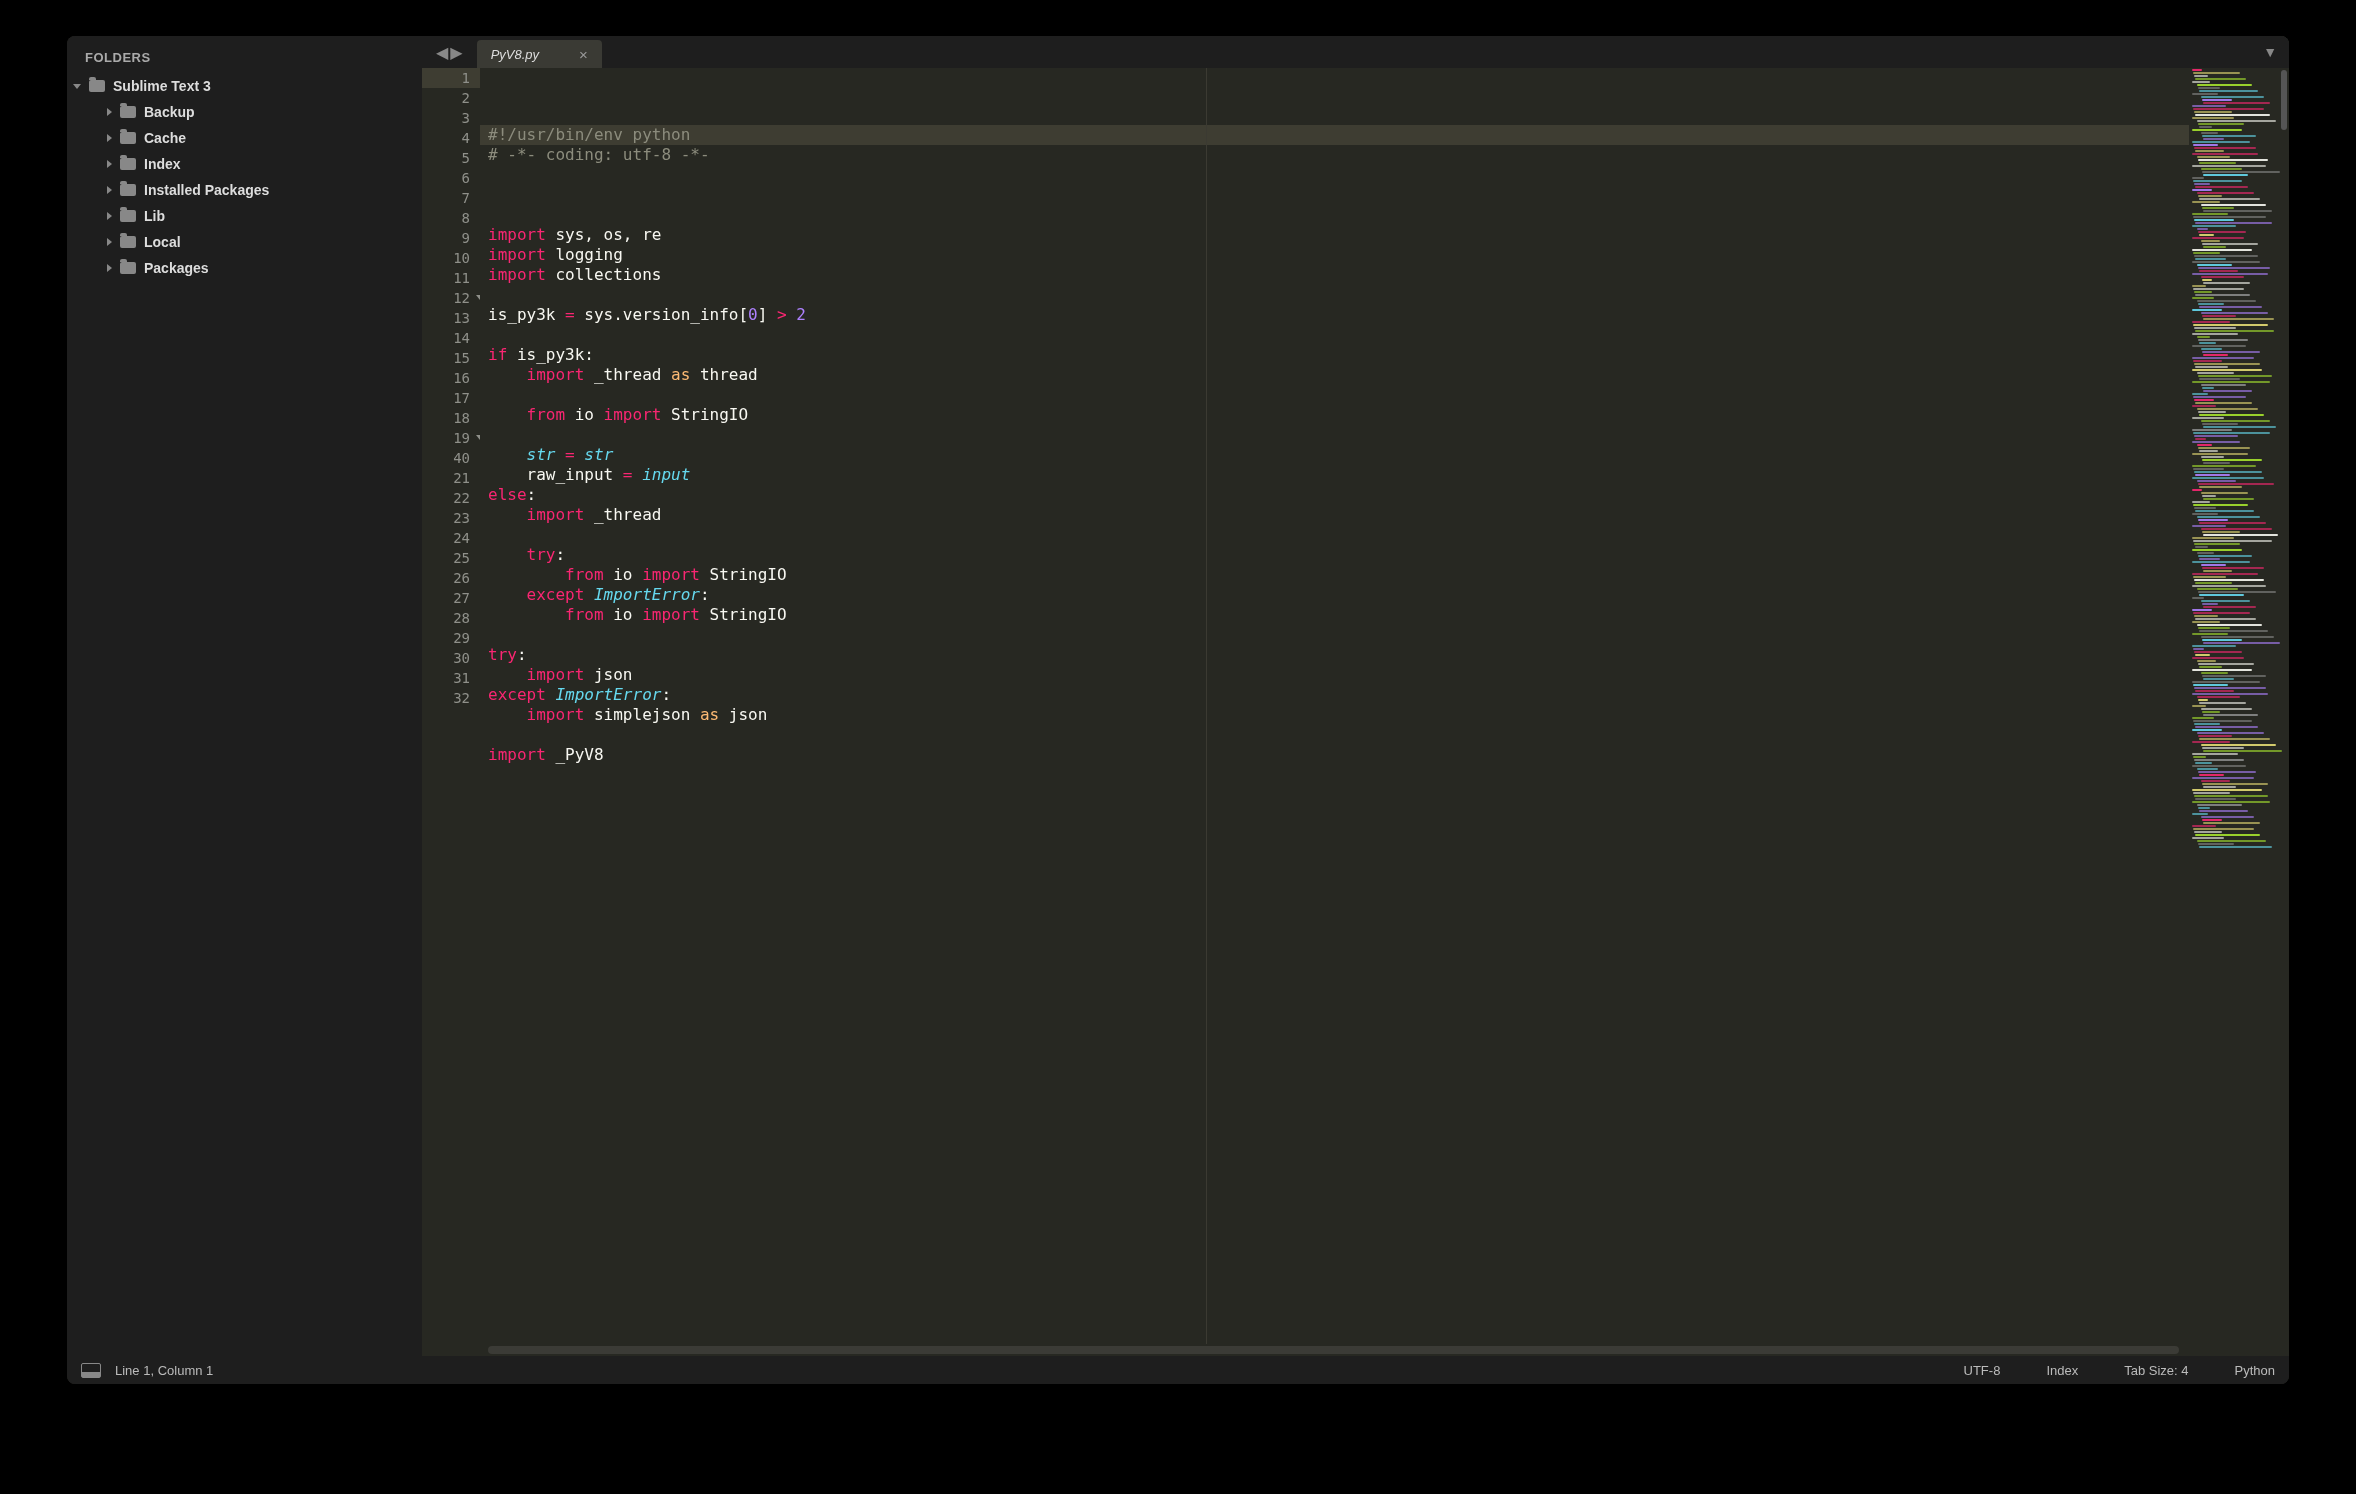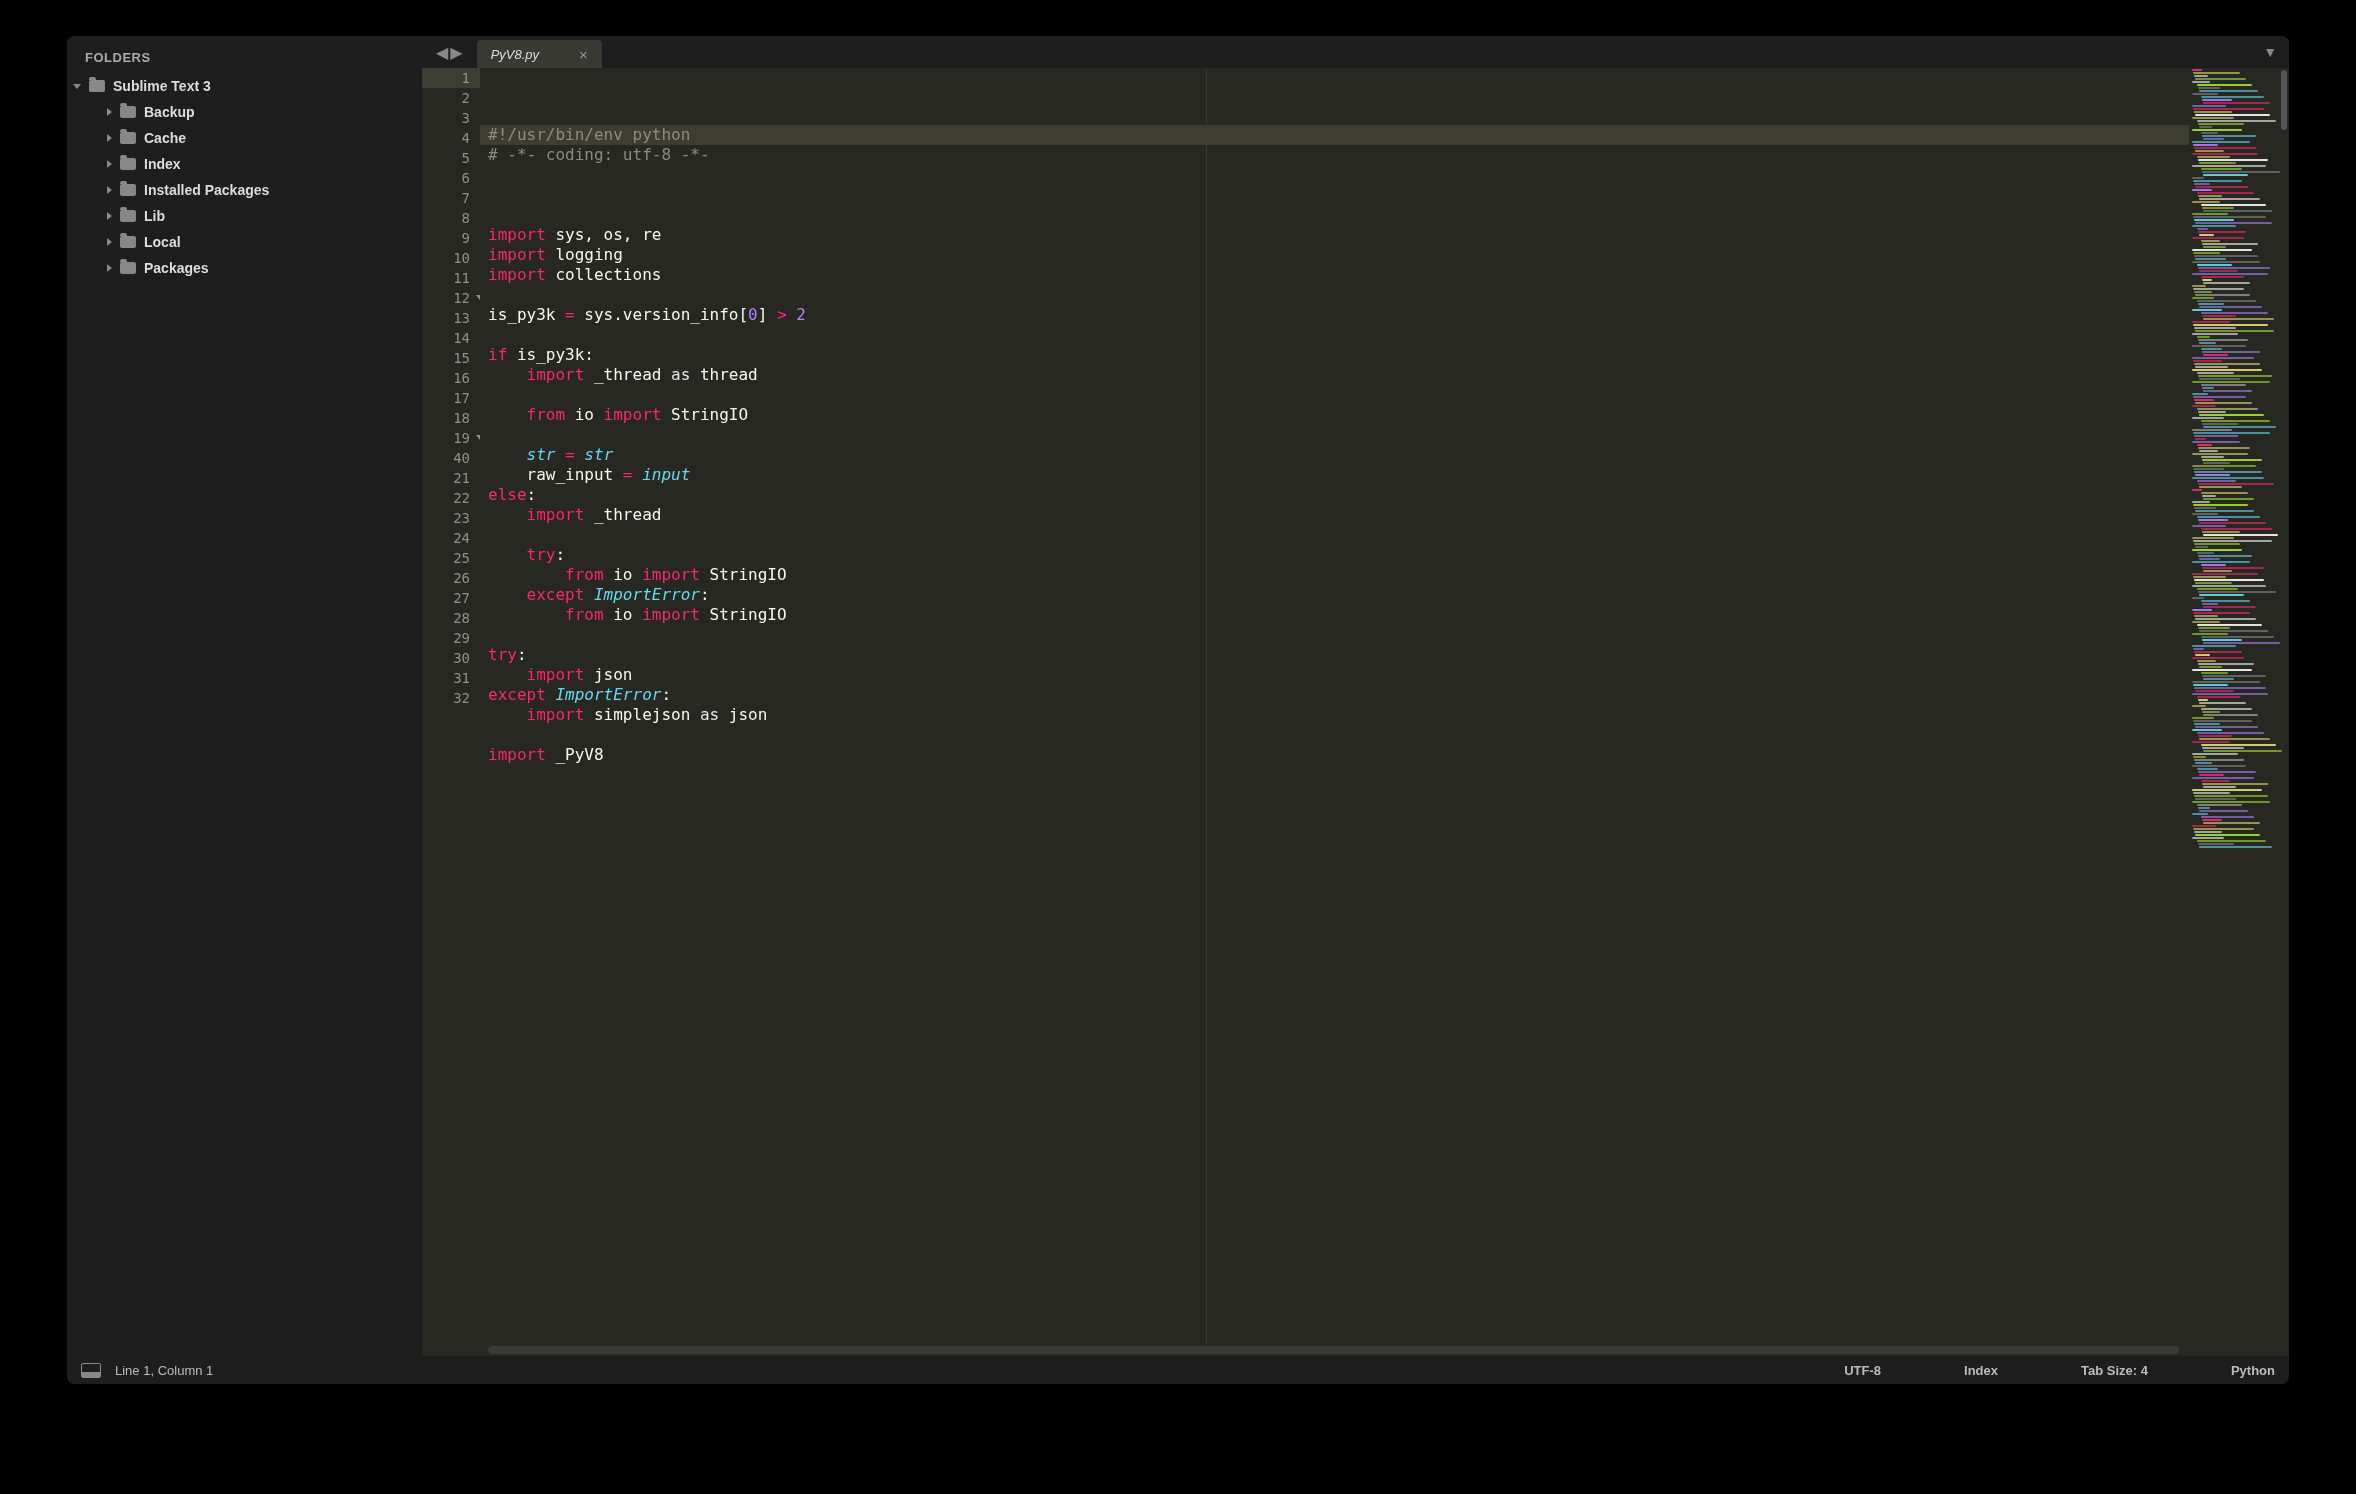--- a/index.html
+++ b/index.html
@@ -226,29 +226,29 @@
   height: 28px;
   background: #1e1e1e;
   display: flex;
   align-items: center;
   font-size: 13px;
   color: #bbb;
   flex-shrink: 0;
   padding: 0 14px;
 }
 .statusbar .spacer { flex: 1; }
-.statusbar .seg { margin-left: 83px; font-weight: bold; }
+.statusbar .seg { margin-left: 46px; }
 .panel-icon{width:18px;height:13px;border:1.5px solid #888;border-radius:2px;margin-right:14px;position:relative;}
 .panel-icon::after{content:"";position:absolute;bottom:0;left:0;right:0;height:5px;background:#888;}
 
 
 .c-comment { color: #8c8c7d; }
 .c-keyword { color: #f92672; }
 .c-import  { color: #f92672; }
-.c-as      { color: #e5e5e5; margin-top: 31px; }
+.c-as      { color: #fdba74; margin-top: 31px; }
 .c-num     { color: #ae81ff; }
 .c-op      { color: #f92672; }
 .c-type    { color: #66d9ef; font-style: italic; }
 .c-name    { color: #f8f8f2; }
 .c-bracket { color: #f8f8f2; }
 .c-indent  { color: #555; }
 
 
 .mm-line{height:2px;margin:1px 3px;border-radius:1px;}
 </style>

